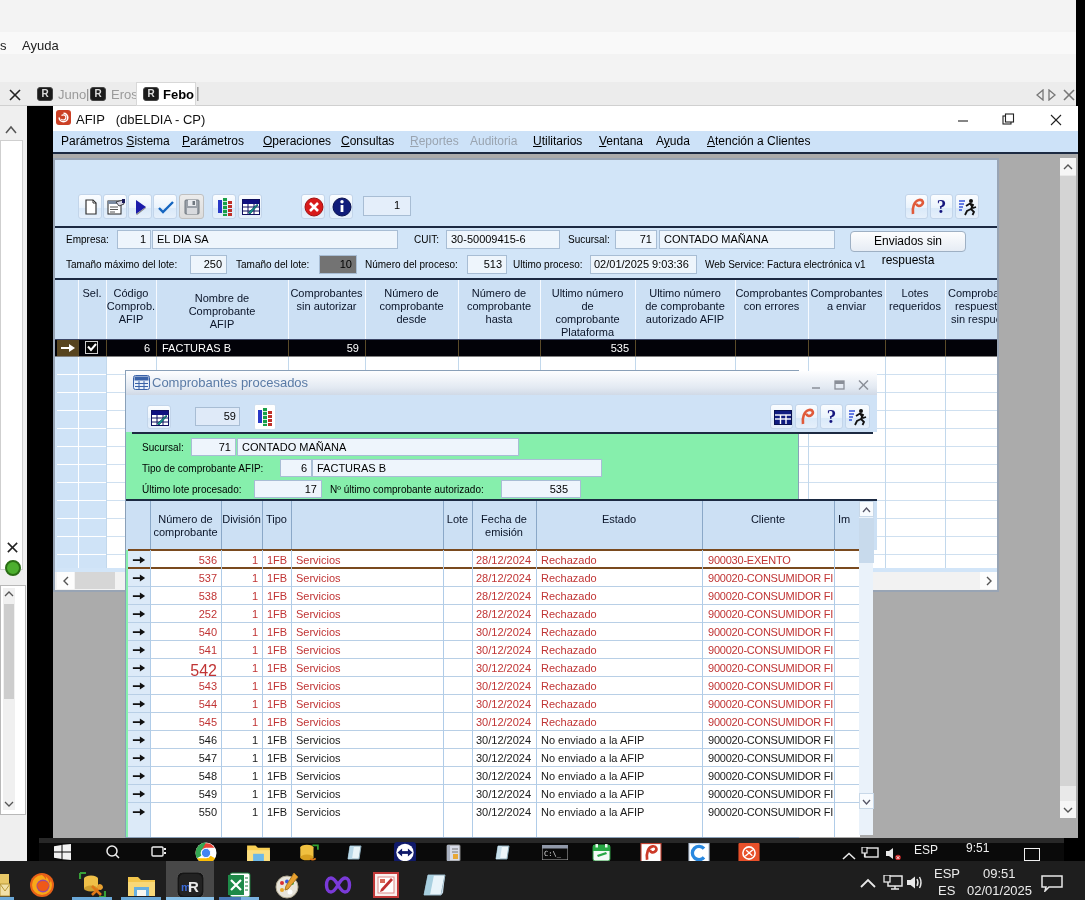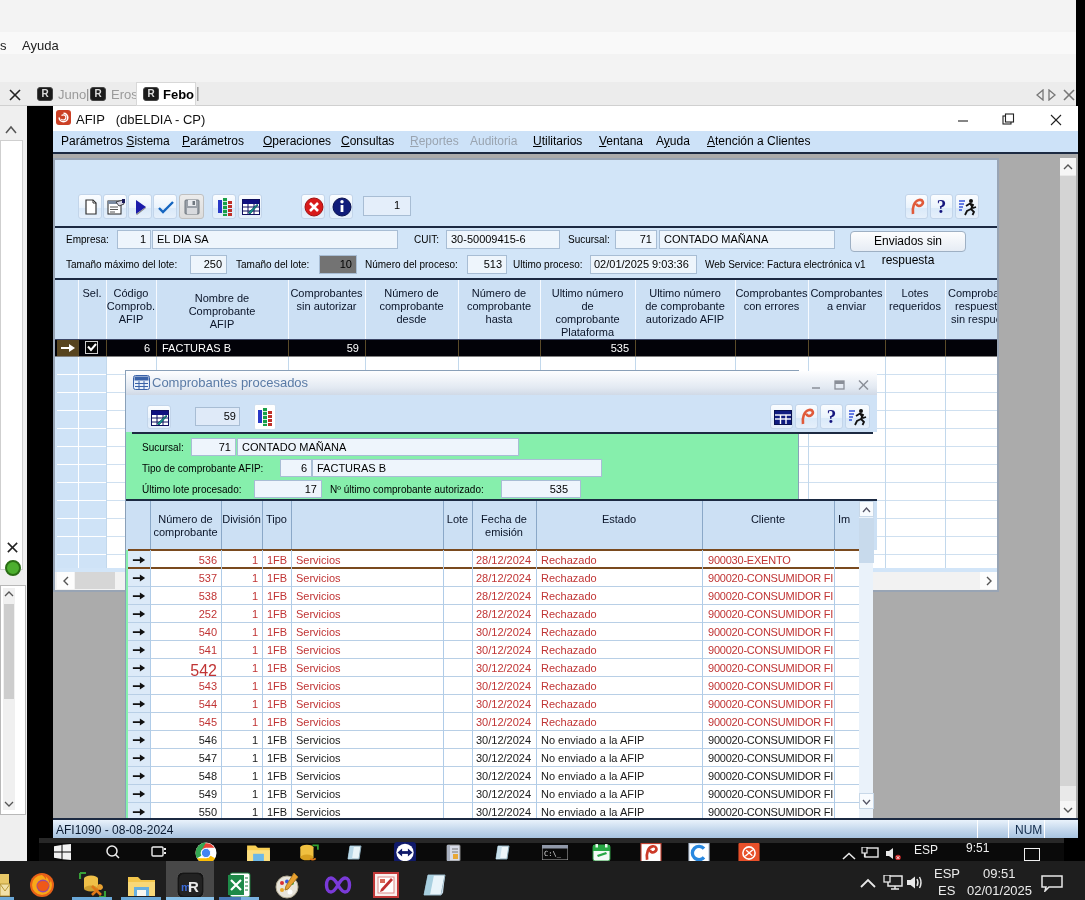--- a/index.html
+++ b/index.html
@@ -619,27 +619,20 @@
 <div class="abs" style="left:0;top:17px;width:15px;height:45px;background:#c8daec;"></div>
 <div class="abs" style="left:0;top:292px;width:15px;height:16px;background:#f8fbfe;border:1px solid #c8d8e8;">
               <svg style="position:absolute;left:2px;top:4px;" width="9" height="8">
                 <path d="M1 2 L4.5 6 L8 2" fill="none" stroke="#556" stroke-width="1.3"></path>
               </svg>
             </div>
 </div>
         </div>
     </div>
 
-    <div class="abs" style="left:0; top:712px; width:1025px; height:20px; background:linear-gradient(#e9f2fb,#c3d7ec 55%,#a8c4e0); border-top:2px solid #1c2a42; font-size:12px; color:#0a1a30;">
-      <div class="abs" style="left:3px; top:3px;">AFI1090 - 08-08-2024</div>
-      <div class="abs" style="left:924px; top:0; width:1px; height:18px; background:#fff;"></div>
-      <div class="abs" style="left:955px; top:0; width:1px; height:18px; background:#fff;"></div>
-      <div class="abs" style="left:962px; top:3px; color:#102a4a;">NUM</div>
-      <div class="abs" style="left:991px; top:0; width:1px; height:18px; background:#fff;"></div>
-    </div>
   </div>
 </div>
 
 <div class="abs" id="rtaskbar" style="left:39px; top:838px; width:1025px; height:23px; background:#0a0a0a; overflow:hidden;">
     <div class="abs" style="left:0;top:0;width:1025px;height:5px;background:#282828;"></div>
 <svg class="abs" style="left:15px;top:6px;" width="17" height="16" viewBox="0 0 17 16">
       <path d="M0 2.2 L7.5 1 L7.5 7.5 L0 7.5 Z M8.5 0.8 L17 0 L17 7.5 L8.5 7.5 Z M0 8.5 L7.5 8.5 L7.5 15 L0 13.8 Z M8.5 8.5 L17 8.5 L17 16 L8.5 15.2 Z" fill="#f2f2f2"></path>
     </svg>
 <svg class="abs" style="left:67px;top:7px;" width="14" height="14" viewBox="0 0 14 14">
       <circle cx="6" cy="6" r="5" fill="none" stroke="#eee" stroke-width="1.5"></circle>

